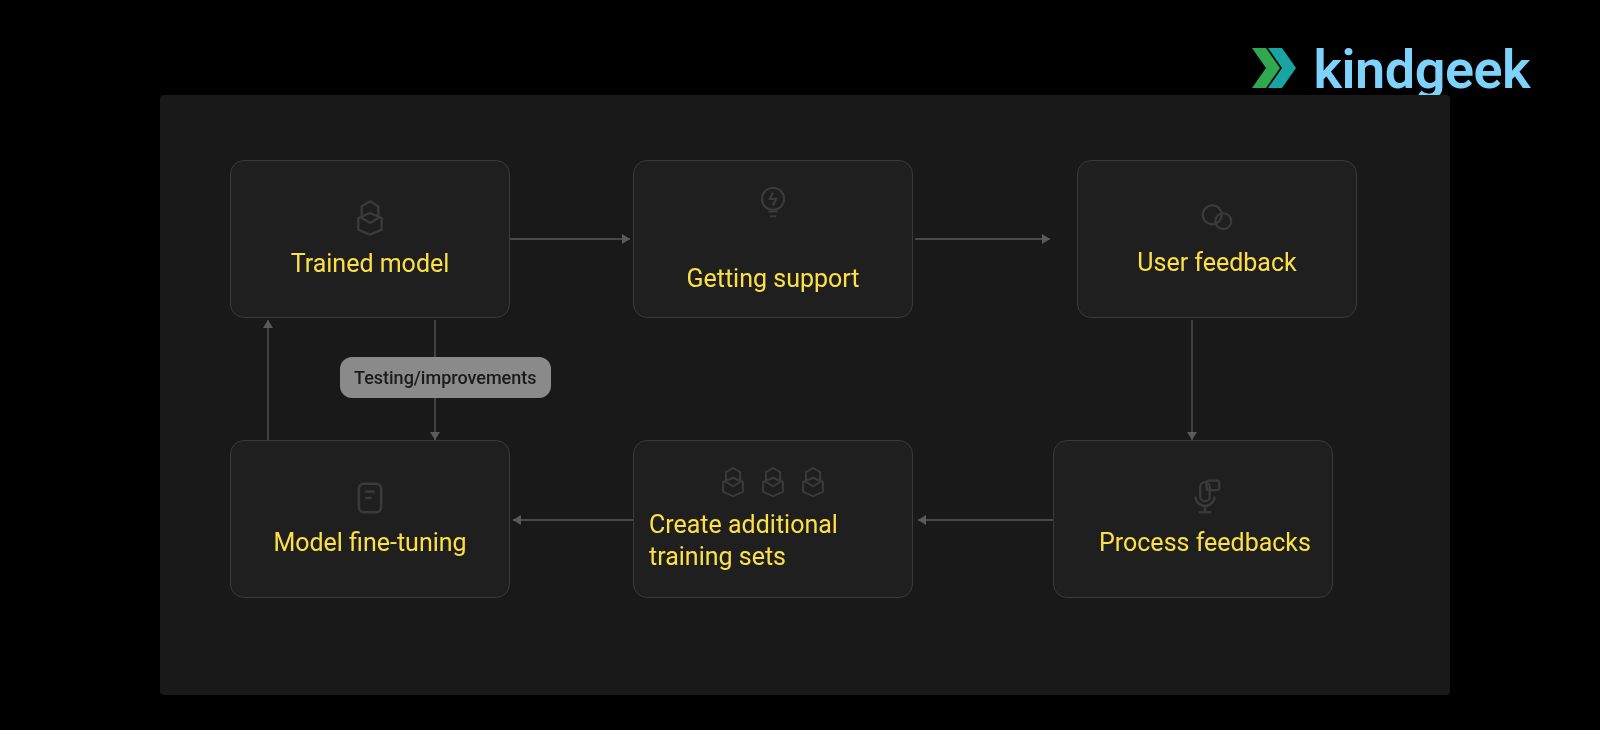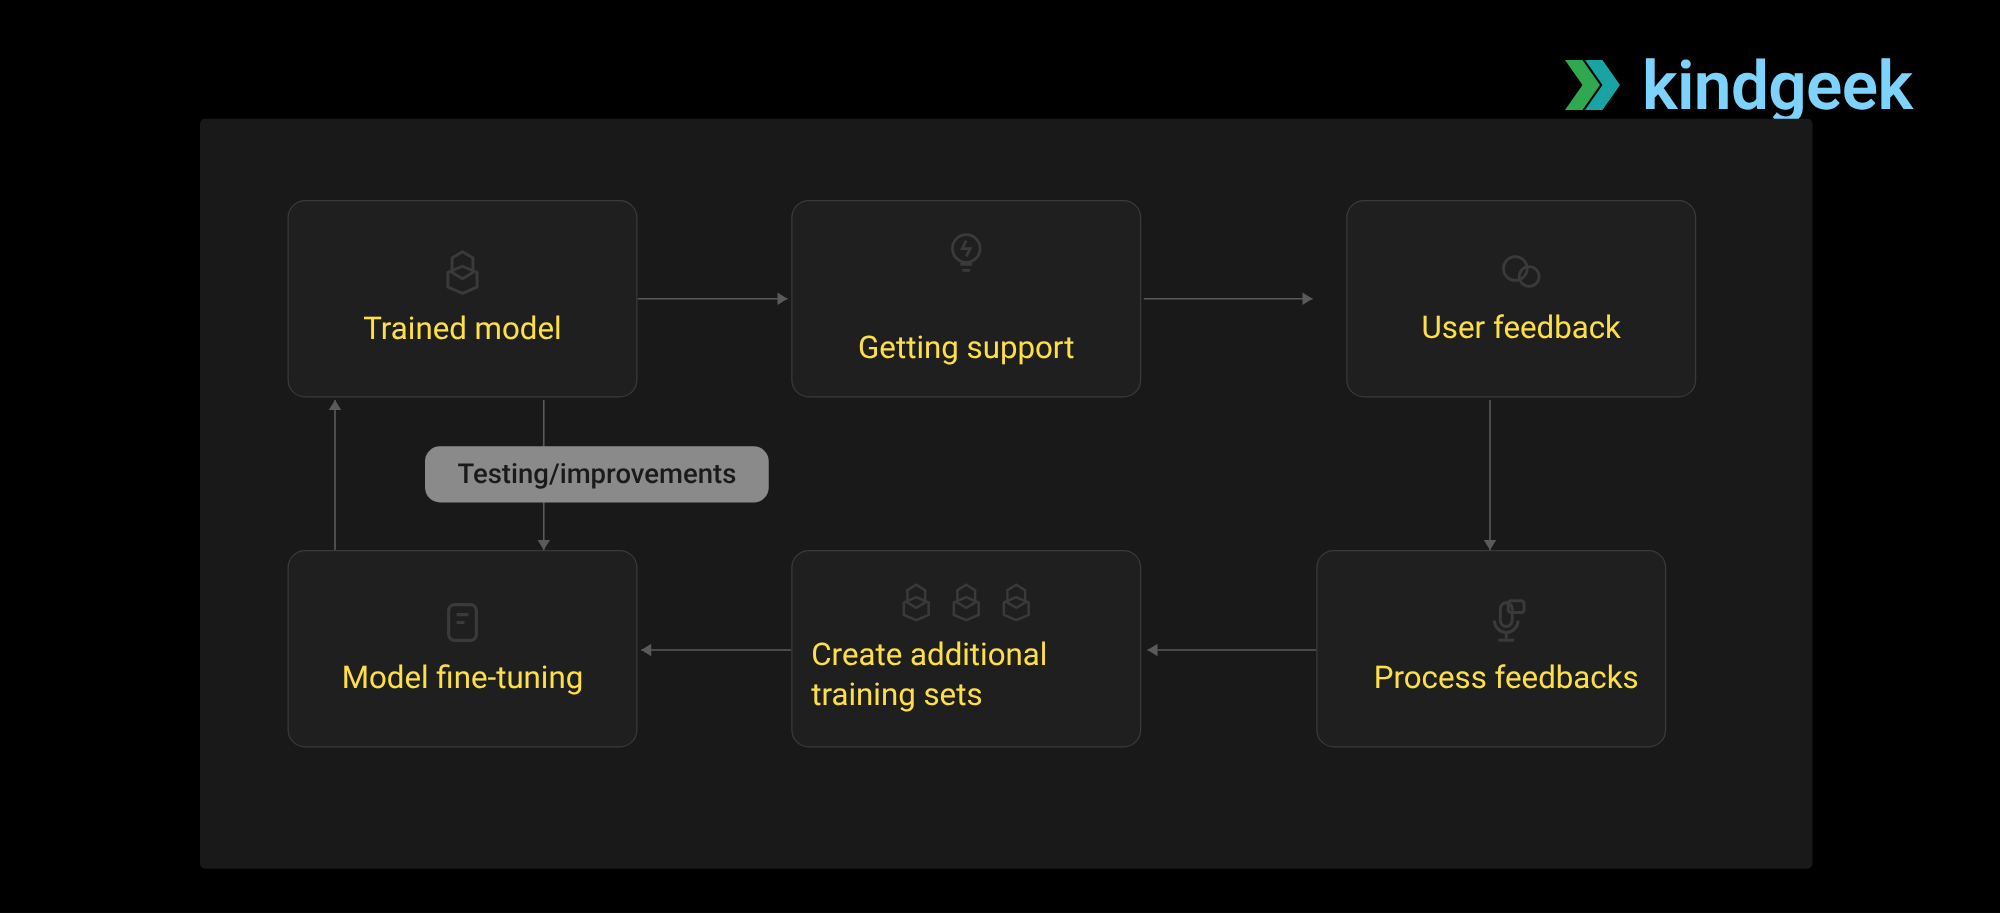--- a/index.html
+++ b/index.html
@@ -58,23 +58,23 @@
     font-size: 25px;
     font-weight: 400;
     color: #fde047;
     line-height: 1.3;
     padding: 0 15px;
   }
   .pill {
     position: absolute;
     background: #8a8a8a;
     color: #1a1a1a;
-    font-size: 22px;
+    font-size: 18px;
     font-weight: 500;
-    padding: 10px 26px;
+    padding: 10px 14px;
     border-radius: 12px;
   }
   svg.arrows {
     position: absolute;
     left: 0;
     top: 0;
     width: 1290px;
     height: 600px;
     pointer-events: none;
   }

